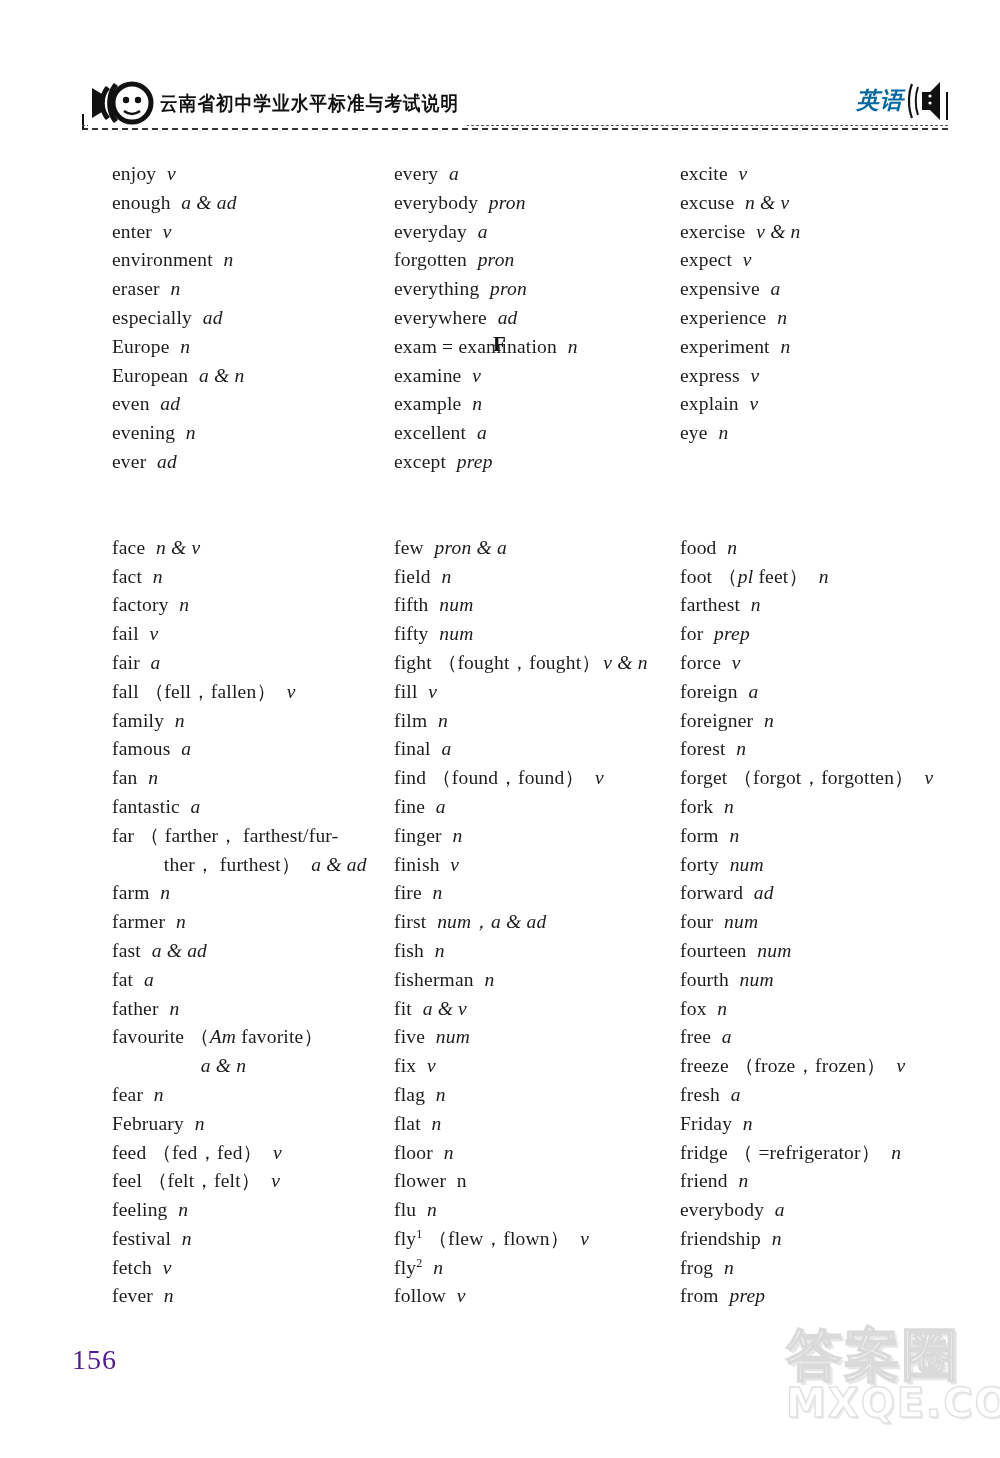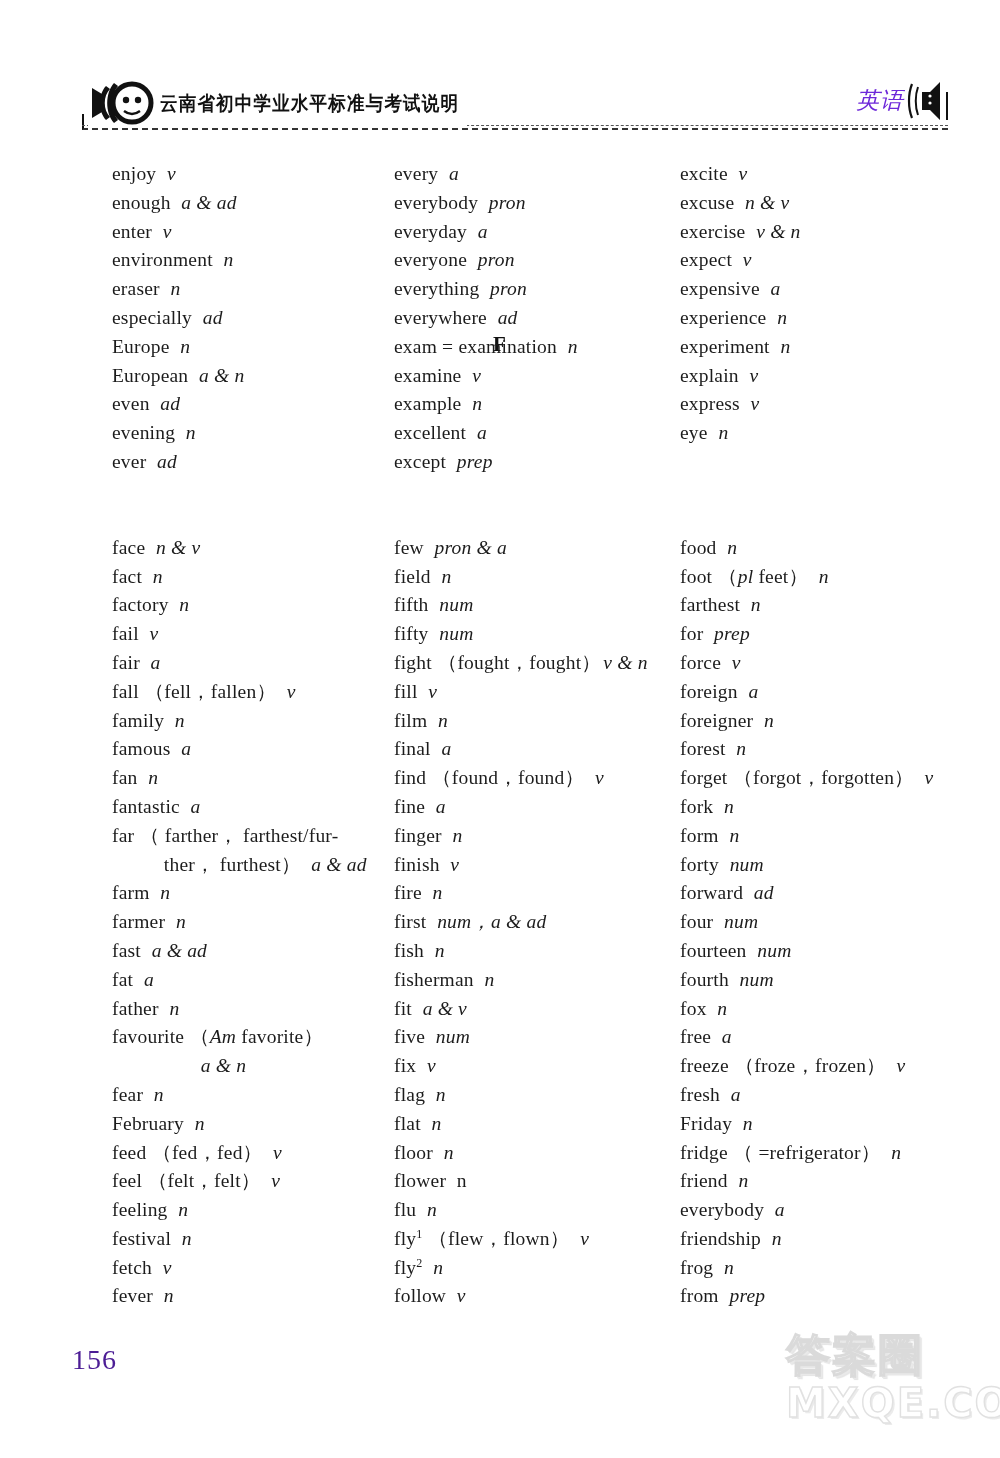--- a/index.html
+++ b/index.html
@@ -77,23 +77,23 @@
     display: flex;
     align-items: center;
     gap: 2px;
     background: #fff;
     padding-left: 10px;
     z-index: 3;
   }
   .header-subject {
     font-family: "DejaVu Serif", serif;
     font-size: 23px;
-    font-weight: normal;
+    font-weight: bold;
     font-style: italic;
-    color: #6d28d9;
+    color: #0369a1;
     letter-spacing: 1px;
     white-space: nowrap;
   }
   .speaker-right {
     width: 40px;
     height: 44px;
     position: relative;
     flex: none;
   }
   .header-right-box {
@@ -185,21 +185,21 @@
     right: 14px;
     bottom: 22px;
     width: 200px;
     height: 110px;
     opacity: 0.55;
     user-select: none;
     pointer-events: none;
   }
   .wm-cn {
     font-family: "DejaVu Sans", sans-serif;
-    font-size: 44px;
+    font-size: 56px;
     font-weight: bold;
     letter-spacing: 2px;
     color: #ffffff;
     -webkit-text-stroke: 1.5px #bdbdbd;
     text-shadow: 2px 2px 0 #d8d8d8, 3px 3px 1px #cfcfcf;
     line-height: 58px;
     white-space: nowrap;
   }
   .wm-url {
     font-family: "DejaVu Sans", sans-serif;
@@ -294,21 +294,21 @@
       <div class="entry"><span class="w">feel</span><span class="forms">（felt，felt）</span><span class="pos">v</span></div>
       <div class="entry"><span class="w">feeling</span><span class="pos">n</span></div>
       <div class="entry"><span class="w">festival</span><span class="pos">n</span></div>
       <div class="entry"><span class="w">fetch</span><span class="pos">v</span></div>
       <div class="entry"><span class="w">fever</span><span class="pos">n</span></div>
     </div>
   <div class="col" id="col-2">
       <div class="entry"><span class="w">every</span><span class="pos">a</span></div>
       <div class="entry"><span class="w">everybody</span><span class="pos">pron</span></div>
       <div class="entry"><span class="w">everyday</span><span class="pos">a</span></div>
-      <div class="entry"><span class="w">everyone</span><span class="pos">pron</span></div>
+      <div class="entry"><span class="w">forgotten</span><span class="pos">pron</span></div>
       <div class="entry"><span class="w">everything</span><span class="pos">pron</span></div>
       <div class="entry"><span class="w">everywhere</span><span class="pos">ad</span></div>
       <div class="entry"><span class="w">exam = examination</span><span class="pos">n</span></div>
       <div class="entry"><span class="w">examine</span><span class="pos">v</span></div>
       <div class="entry"><span class="w">example</span><span class="pos">n</span></div>
       <div class="entry"><span class="w">excellent</span><span class="pos">a</span></div>
       <div class="entry"><span class="w">except</span><span class="pos">prep</span></div>
       <div style="height: 57px;"></div>
       <div class="entry"><span class="w">few</span><span class="pos">pron &amp; a</span></div>
       <div class="entry"><span class="w">field</span><span class="pos">n</span></div>
@@ -339,22 +339,22 @@
       <div class="entry"><span class="w">follow</span><span class="pos">v</span></div>
     </div>
   <div class="col" id="col-3">
       <div class="entry"><span class="w">excite</span><span class="pos">v</span></div>
       <div class="entry"><span class="w">excuse</span><span class="pos">n &amp; v</span></div>
       <div class="entry"><span class="w">exercise</span><span class="pos">v &amp; n</span></div>
       <div class="entry"><span class="w">expect</span><span class="pos">v</span></div>
       <div class="entry"><span class="w">expensive</span><span class="pos">a</span></div>
       <div class="entry"><span class="w">experience</span><span class="pos">n</span></div>
       <div class="entry"><span class="w">experiment</span><span class="pos">n</span></div>
+      <div class="entry"><span class="w">express</span><span class="pos">v</span></div>
       <div class="entry"><span class="w">explain</span><span class="pos">v</span></div>
-      <div class="entry"><span class="w">express</span><span class="pos">v</span></div>
       <div class="entry"><span class="w">eye</span><span class="pos">n</span></div>
       <div style="height: 85.8px;"></div>
       <div class="entry"><span class="w">food</span><span class="pos">n</span></div>
       <div class="entry"><span class="w">foot</span><span class="forms">（<span class="it">pl</span> feet）</span><span class="pos">n</span></div>
       <div class="entry"><span class="w">farthest</span><span class="pos">n</span></div>
       <div class="entry"><span class="w">for</span><span class="pos">prep</span></div>
       <div class="entry"><span class="w">force</span><span class="pos">v</span></div>
       <div class="entry"><span class="w">foreign</span><span class="pos">a</span></div>
       <div class="entry"><span class="w">foreigner</span><span class="pos">n</span></div>
       <div class="entry"><span class="w">forest</span><span class="pos">n</span></div>

